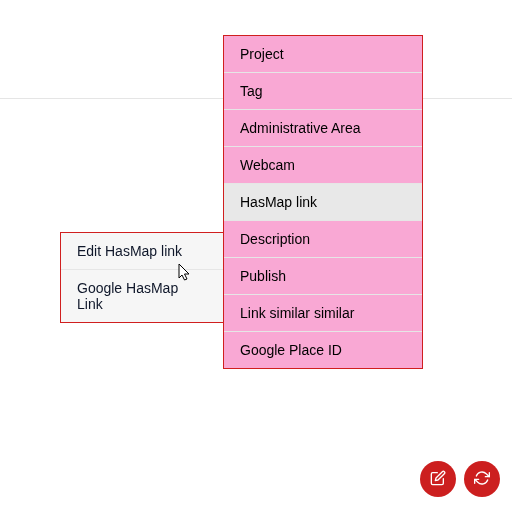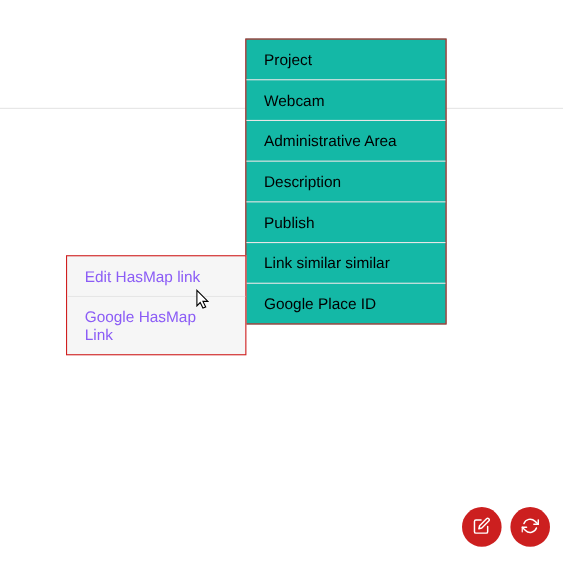--- a/index.html
+++ b/index.html
@@ -20,22 +20,22 @@
       top: 98px;
       left: 0;
       right: 0;
       height: 1px;
       background: #e5e5e5;
     }
     .main-menu {
       position: absolute;
       top: 35px;
       left: 223px;
-      width: 183px;
-      background: #14b8a6;
+      width: 200px;
+      background: #f9a8d4;
       border: 1px solid #d01f1f;
     }
     .menu-item {
       padding: 10px 16px;
       font-size: 14px;
       color: #000000;
       border-bottom: 1px solid #e6e6e6;
       cursor: pointer;
     }
     .menu-item:last-child {
@@ -48,21 +48,21 @@
       position: absolute;
       top: 232px;
       left: 60px;
       width: 164px;
       background: #f6f6f6;
       border: 1px solid #d01f1f;
     }
     .sub-menu-item {
       padding: 10px 16px;
       font-size: 14px;
-      color: #8b5cf6;
+      color: #0f172a;
       border-bottom: 1px solid #e6e6e6;
       cursor: pointer;
     }
     .sub-menu-item:last-child {
       border-bottom: none;
     }
     .fab-container {
       position: absolute;
       bottom: 14px;
       right: 12px;
@@ -93,22 +93,24 @@
       z-index: 100;
     }
   </style>
 </head>
 <body>
 
 <div class="header-divider"></div>
 
 <div class="main-menu">
   <div class="menu-item">Project</div>
+  <div class="menu-item">Tag</div>
+  <div class="menu-item">Administrative Area</div>
   <div class="menu-item">Webcam</div>
-  <div class="menu-item">Administrative Area</div>
+  <div class="menu-item highlighted">HasMap link</div>
   <div class="menu-item">Description</div>
   <div class="menu-item">Publish</div>
   <div class="menu-item">Link similar similar</div>
   <div class="menu-item">Google Place ID</div>
 </div>
 
 <div class="sub-menu">
   <div class="sub-menu-item">Edit HasMap link</div>
   <div class="sub-menu-item">Google HasMap Link</div>
 </div>

